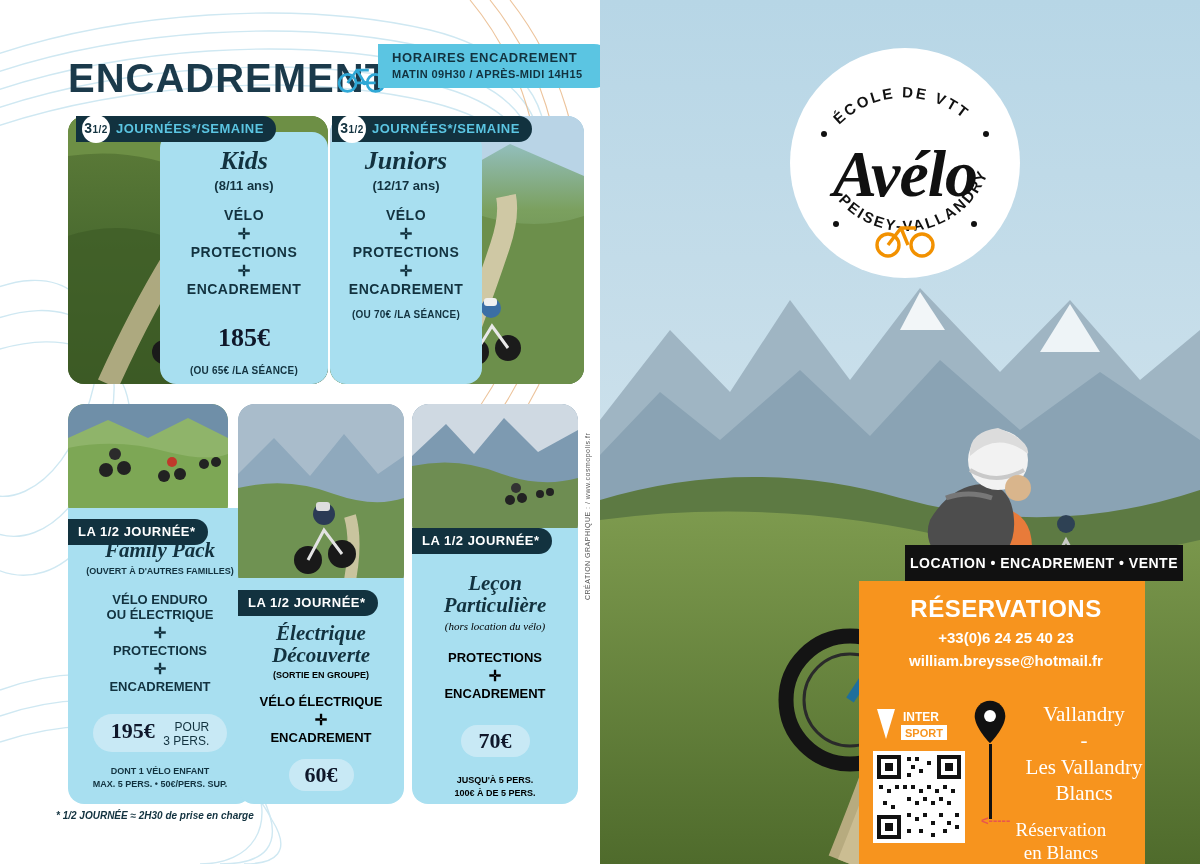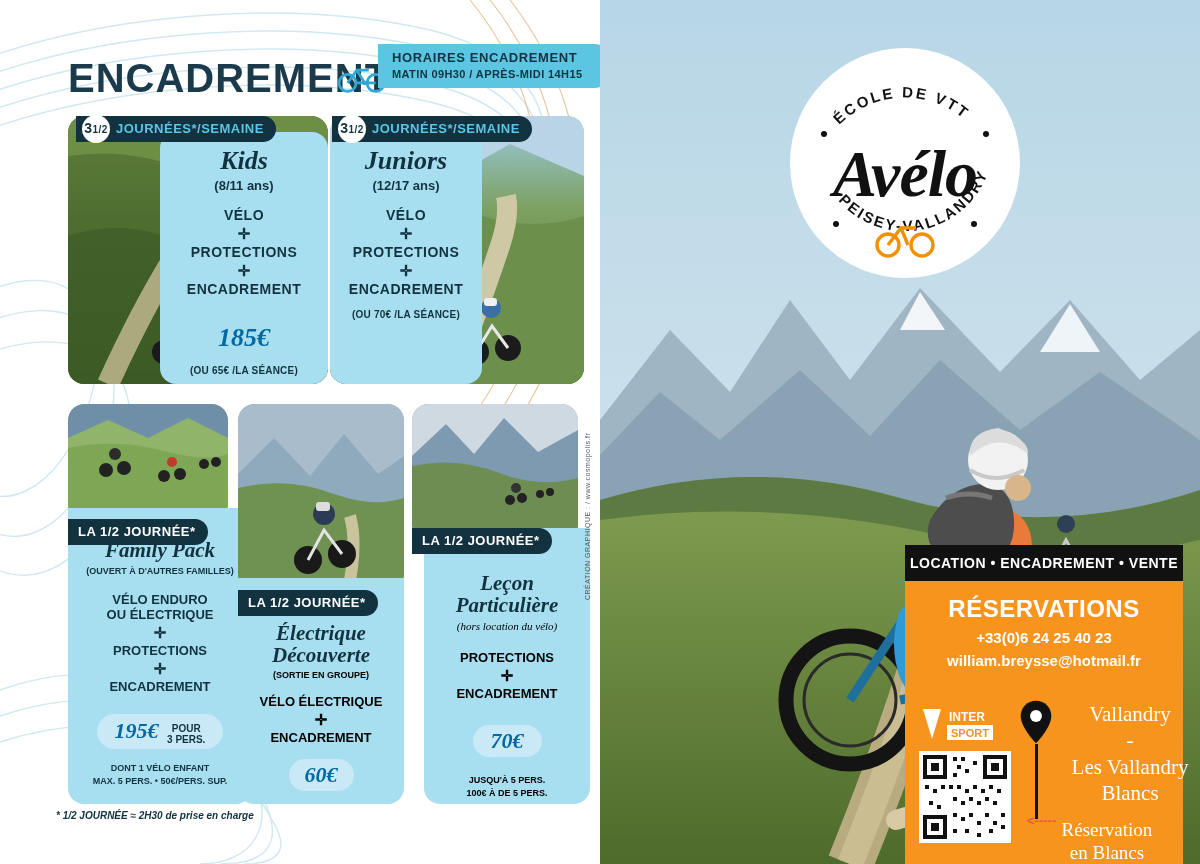--- a/index.html
+++ b/index.html
@@ -45,22 +45,22 @@
   .deep-body{background:#6ec9e3;color:#12323f;}
 
   .title-script{
     font-family:"Liberation Serif",serif;font-style:italic;font-weight:bold;
     color:#12323f;text-align:center;
   }
   .center{text-align:center;}
   .bold{font-weight:bold;}
   .plus{font-size:15px;font-weight:bold;line-height:1;margin:3px 0;}
   .price{
-    font-family:"Liberation Serif",serif;font-style:italic;font-weight:bold;
-    font-size:26px;color:#0369a1;
+    font-family:"Liberation Serif",serif;font-weight:bold;
+    font-size:26px;color:#0f172a;
   }
   .pill{
     background:#c8e9f5;border-radius:30px;display:inline-block;padding:4px 18px;
   }
   .small{font-size:10px;font-weight:bold;letter-spacing:.2px;}
   .xsmall{font-size:9px;font-weight:bold;}
 
   
   .logo{
     position:absolute;left:790px;top:48px;width:230px;height:230px;border-radius:50%;
@@ -76,22 +76,23 @@
     position:absolute;left:600px;top:0;width:600px;height:864px;overflow:hidden;
   }
 
   
   .blackbar{
     position:absolute;left:905px;top:545px;width:278px;height:36px;background:#111;
     color:#fff;display:flex;align-items:center;justify-content:center;
     font-size:14px;font-weight:bold;letter-spacing:.5px;
   }
   .orange{
-    position:absolute;left:905px;top:581px;width:278px;height:283px;background:#f7941e;
+    position:absolute;left:859px;top:581px;width:278px;height:283px;background:#f7941e;
     color:#111;
+    padding-left:8px;
   }
   .resa-title{text-align:center;font-size:24px;font-weight:bold;letter-spacing:.5px;margin-top:14px;color:#fff;}
   .resa-line{text-align:center;font-size:15px;font-weight:bold;margin-top:6px;color:#fff;}
   .place{
     position:absolute;left:150px;top:120px;width:150px;text-align:center;
     font-family:"Liberation Serif",serif;font-size:21px;color:#fff;line-height:1.25;
   }
   .resa-online{
     position:absolute;left:122px;top:238px;width:160px;text-align:center;
     font-family:"Liberation Serif",serif;font-size:19px;color:#fff;line-height:1.2;
@@ -265,21 +266,21 @@
     <div class="center xsmall" style="margin-top:3px;">(OUVERT À D'AUTRES FAMILLES)</div>
     <div class="center bold" style="font-size:13px;margin-top:16px;">VÉLO ENDURO</div>
     <div class="center bold" style="font-size:13px;">OU ÉLECTRIQUE</div>
     <div class="center plus">✛</div>
     <div class="center bold" style="font-size:13px;">PROTECTIONS</div>
     <div class="center plus">✛</div>
     <div class="center bold" style="font-size:13px;">ENCADREMENT</div>
     <div class="center" style="margin-top:20px;">
       <span class="pill">
         <span class="price" style="font-size:22px;">195€</span>
-        <span style="display:inline-block;font-size:10px;font-weight:bold;text-align:center;margin-left:4px;vertical-align:middle;">
+        <span style="display:inline-block;font-size:12px;font-weight:normal;text-align:right;margin-left:4px;vertical-align:middle;">
           <span>POUR</span><br>
           <span>3 PERS.</span>
         </span>
       </span>
     </div>
     <div class="center xsmall" style="margin-top:14px;">DONT 1 VÉLO ENFANT</div>
     <div class="center xsmall" style="margin-top:3px;">MAX. 5 PERS. • 50€/PERS. SUP.</div>
   </div>
   <div class="ribbon" style="left:68px;top:519px;border-radius:0 13px 13px 0;padding-left:10px;">
     <span style="color:#fff">LA 1/2 JOURNÉE*</span>
@@ -324,21 +325,21 @@
       <path d="M0,62 Q46,52 90,70 Q130,84 166,74 L166,136 L0,136Z" fill="#6e8d52"></path>
       <g fill="#222">
         <circle cx="98" cy="96" r="5"></circle>
           <circle cx="110" cy="94" r="5"></circle>
         <circle cx="128" cy="90" r="4"></circle>
           <circle cx="138" cy="88" r="4"></circle>
       </g>
       <circle cx="104" cy="84" r="5" fill="#333"></circle>
     </svg>
   </div>
-  <div class="card" style="left:412px;top:528px;width:166px;height:276px;border-radius:0 0 16px 16px;background:#a8dff0;margin-left:12px;">
+  <div class="card" style="left:412px;top:528px;width:166px;height:276px;border-radius:0 0 16px 16px;background:#a8dff0;">
     <div class="title-script" style="font-size:21px;margin-top:44px;line-height:1.05;">Leçon</div>
     <div class="title-script" style="font-size:21px;line-height:1.05;">Particulière</div>
     <div class="center" style="font-size:11px;font-family:'Liberation Serif',serif;font-style:italic;margin-top:4px;">(hors location du vélo)</div>
     <div class="center bold" style="font-size:13px;margin-top:18px;">PROTECTIONS</div>
     <div class="center plus">✛</div>
     <div class="center bold" style="font-size:13px;">ENCADREMENT</div>
     <div class="center" style="margin-top:24px;">
       <span class="pill" style="padding:3px 18px;">
         <span class="price" style="font-size:22px;">70€</span>
       </span>

